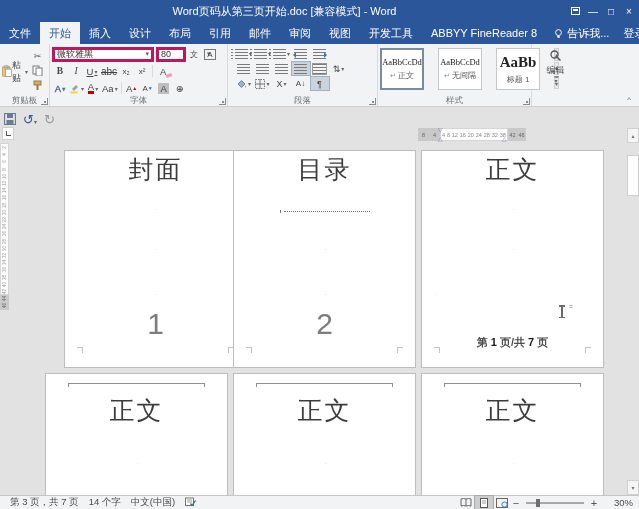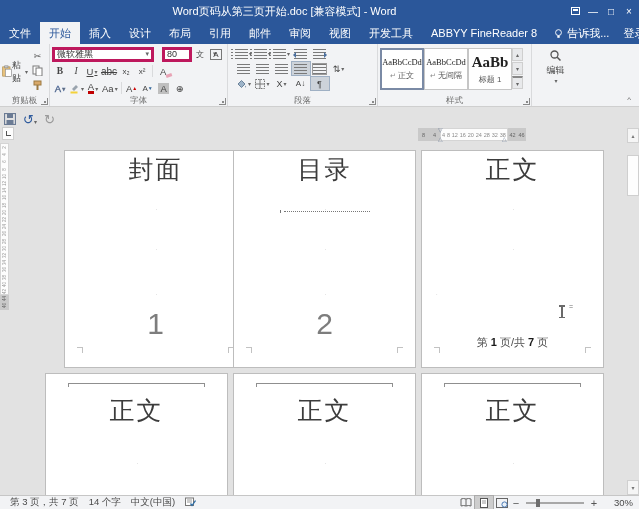--- a/index.html
+++ b/index.html
@@ -73,21 +73,21 @@
   .pbtn.pressed { background:#cdd3da; outline:1px solid #9fb0c4; }
   .prow { display:flex; align-items:center; height:15px; padding-left:4px; }
   .indent-ic { position:relative; }
   .indent-ic::after { content:""; position:absolute; left:-4px; top:3px;
     border:3px solid transparent; }
   .indent-less::after { border-right-color:#4a6f9e; }
   .indent-more::after { border-left-color:#4a6f9e; left:auto; right:-4px; }
   .small-glyph { font-size:9px; color:#444; }
 
   .g-styles { width:154px; display:flex; padding-top:4px; }
-  .stylebox { width:44px; height:42px; background:#fff; border:1px solid #c6c6c6; margin-right:0;
+  .stylebox { width:44px; height:42px; background:#fff; border:1px solid #c6c6c6; margin-right:14px;
     display:flex; flex-direction:column; align-items:center; justify-content:center; }
   .stylebox.selected { border:2px solid #7a8aa5; }
   .stylebox .prev { font-family:"Liberation Serif",serif; font-size:8.5px; color:#222; white-space:nowrap; }
   .stylebox .prev.big { font-size:15px; font-weight:bold; }
   .stylebox .sname { font-size:8px; color:#555; margin-top:3px; white-space:nowrap; }
   .sname .rmark { font-size:7px; color:#888; }
   .style-scroll { width:11px; display:flex; flex-direction:column; gap:1px; }
   .sscr { height:13px; background:#e8e9eb; border:1px solid #cfcfcf; font-size:6px; color:#666;
     display:flex; align-items:center; justify-content:center; }
   .sscr.more { border-top:2px solid #888; }
@@ -121,21 +121,21 @@
 
   
   .page { position:absolute; width:183px; height:218px; background:#fff; border:1px solid #bdbdbd; }
   .pg-title { position:absolute; left:0; right:0; top:2px; text-align:center; font-size:25px;
     color:#3c3c3c; letter-spacing:2px; }
   .pg-mark { position:absolute; font-size:5px; color:#9a9a9a; }
   .pg-num { position:absolute; left:0; right:0; top:156px; text-align:center; font-size:30px;
     color:#7d7d7d; font-weight:300; }
   .toc-dots { position:absolute; left:50px; top:60px; width:86px; border-top:1px dotted #777; }
   .toc-dots::before { content:""; position:absolute; left:-4px; top:-2px; width:1px; height:3px; background:#777; }
-  .pg-footer { position:absolute; left:0; right:0; top:184px; text-align:center; font-size:11px; color:#4d4d4d; }
+  .pg-footer { position:absolute; left:0; right:0; top:184px; text-align:center; font-size:11px; color:#4d4d4d;font-weight:bold; }
   .pg-footer b { color:#1a1a1a; }
   .corner { position:absolute; width:6px; height:6px; border-color:#c2c2c2; }
   .corner.bl { left:12px; top:196px; border-top:1px solid #c2c2c2; border-right:1px solid #c2c2c2; }
   .corner.br { right:12px; top:196px; border-top:1px solid #c2c2c2; border-left:1px solid #c2c2c2; }
   .hdr-bracket { position:absolute; left:12%; top:9px; width:76%; height:5px; border-top:1px solid #8f8f8f; }
   .hdr-bracket::before { content:""; position:absolute; left:0; top:-1px; width:1px; height:4px; background:#8f8f8f; }
   .hdr-bracket::after { content:""; position:absolute; right:0; top:-1px; width:1px; height:4px; background:#8f8f8f; }
   .ibeam { position:absolute; right:40px; top:154px; width:2px; height:13px; background:#6a6a6a; }
   .ibeam::before, .ibeam::after { content:""; position:absolute; left:-2px; width:6px; height:1.5px; background:#6a6a6a; }
   .ibeam::before { top:0; } .ibeam::after { bottom:0; }
@@ -236,21 +236,21 @@
     <div class="rgroup-label">剪贴板</div>
     <div class="launcher"></div>
   </div>
 
   <div class="rgroup g-font">
     <div class="frow">
       <div class="combo" style="width:102px;">
         <span>微软雅黑</span>
           <span class="arr">▾</span>
       </div>
-      <div class="combo" style="width:30px;margin-left:8px;gap:34px;">
+      <div class="combo" style="width:30px;margin-left:2px;gap:34px;">
         <span>80</span>
           <span class="arr">▾</span>
       </div>
       <div class="fbtn">
           <span style="font-size:8px;">文</span>
         </div>
       <div class="fbtn">
           <span class="borderA">A</span>
         </div>
     </div>

